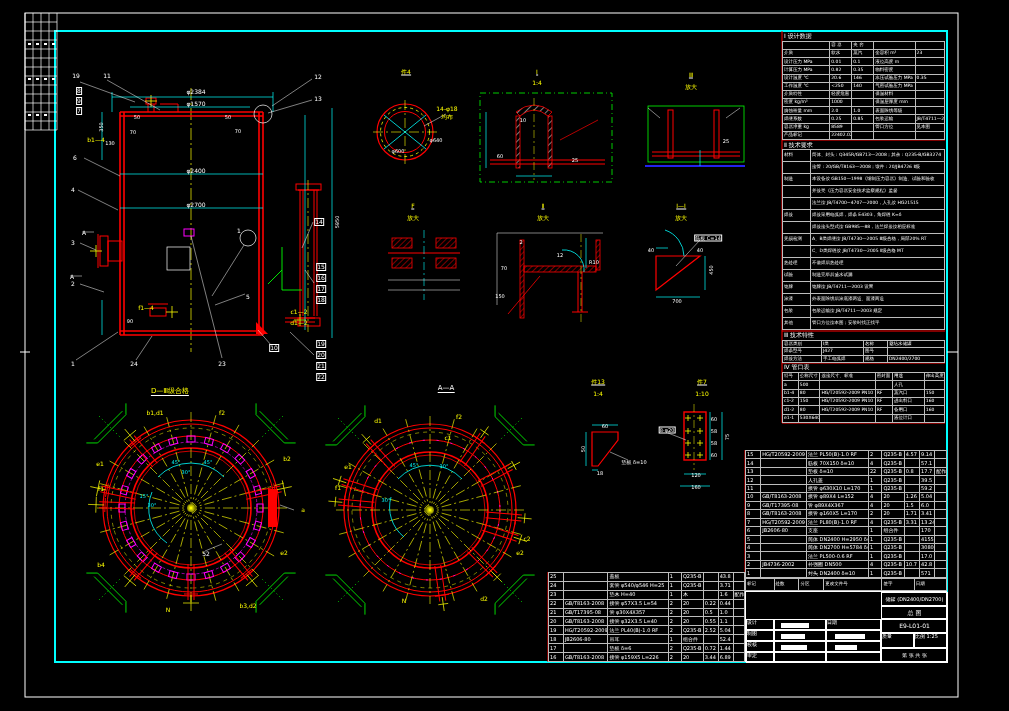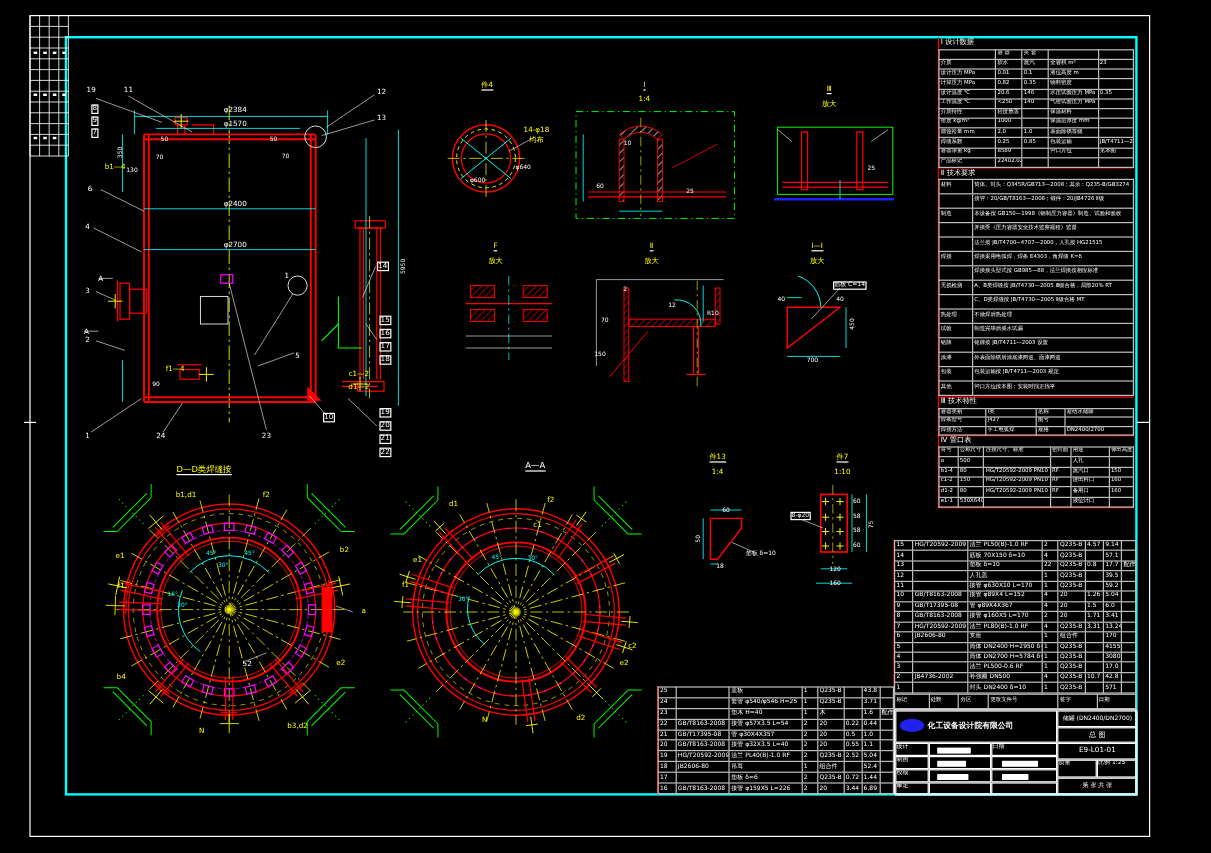--- a/index.html
+++ b/index.html
@@ -931,24 +931,20 @@
             <td style="width: 12%;">分区</td>
             <td style="width: 30%;">更改文件号</td>
             <td style="width: 16%;">签字</td>
             <td style="width: 16%;">日期</td>
           </tr>
         </tbody>
       </table>
     </div>
 
   <div id="tb">
-    <div class="tbcell" style="left:0;top:0;width:135px;height:27px;">
-      <span id="logo"></span>
-      <span style="position:absolute;left:26px;top:9px;font-size:6.5px;font-weight:bold;">化工设备设计院有限公司</span>
-    </div>
     <div class="tbcell" style="left:0;top:27px;width:28px;height:11px;font-size:5px;">设计</div>
     <div class="tbcell" style="left:0;top:38px;width:28px;height:11px;font-size:5px;">制图</div>
     <div class="tbcell" style="left:0;top:49px;width:28px;height:11px;font-size:5px;">校核</div>
     <div class="tbcell" style="left:0;top:60px;width:28px;height:11px;font-size:5px;">审定</div>
     <div class="tbcell" style="left:28px;top:27px;width:52px;height:11px;">
         <span class="blob" style="left:6px;top:3px;width:28px;height:5px;"></span>
       </div>
     <div class="tbcell" style="left:28px;top:38px;width:52px;height:11px;">
         <span class="blob" style="left:6px;top:3px;width:24px;height:5px;"></span>
       </div>
@@ -1042,21 +1038,21 @@
       <span class="ann" style="left: 521px; top: 242px; color: rgb(255, 255, 255); font-size: 5px;">2</span>
       <span class="ann" style="left: 504px; top: 268px; color: rgb(255, 255, 255); font-size: 5px;">70</span>
       <span class="ann" style="left: 560px; top: 255px; color: rgb(255, 255, 255); font-size: 5px;">12</span>
       <span class="ann" style="left: 500px; top: 296px; color: rgb(255, 255, 255); font-size: 5px;">150</span>
       <span class="ann" style="left: 594px; top: 262px; color: rgb(255, 255, 255); font-size: 5px;">R10</span>
       <span class="ann" style="left: 708px; top: 238px; color: rgb(255, 255, 255); font-size: 5px; border: 1px solid rgb(255, 255, 255);">筋板 C=14</span>
       <span class="ann" style="left: 677px; top: 301px; color: rgb(255, 255, 255); font-size: 5px;">700</span>
       <span class="ann" style="left: 711px; top: 270px; color: rgb(255, 255, 255); font-size: 5px; transform: translate(-50%, -50%) rotate(-90deg);">450</span>
       <span class="ann" style="left: 651px; top: 250px; color: rgb(255, 255, 255); font-size: 5px;">40</span>
       <span class="ann" style="left: 700px; top: 250px; color: rgb(255, 255, 255); font-size: 5px;">40</span>
-      <span class="ann" style="left: 170px; top: 392px; color: rgb(255, 255, 0); font-size: 7px; border-bottom: 1px solid rgb(255, 255, 255);">D—D类焊缝按</span>
+      <span class="ann" style="left: 170px; top: 392px; color: rgb(255, 255, 0); font-size: 7px; border-bottom: 1px solid rgb(255, 255, 255);">D—Ⅲ级合格</span>
       <span class="ann" style="left: 155px; top: 413px; color: rgb(255, 255, 0); font-size: 6px;">b1,d1</span>
       <span class="ann" style="left: 222px; top: 413px; color: rgb(255, 255, 0); font-size: 6px;">f2</span>
       <span class="ann" style="left: 287px; top: 459px; color: rgb(255, 255, 0); font-size: 6px;">b2</span>
       <span class="ann" style="left: 100px; top: 464px; color: rgb(255, 255, 0); font-size: 6px;">e1</span>
       <span class="ann" style="left: 101px; top: 489px; color: rgb(255, 255, 0); font-size: 6px;">f1</span>
       <span class="ann" style="left: 101px; top: 565px; color: rgb(255, 255, 0); font-size: 6px;">b4</span>
       <span class="ann" style="left: 168px; top: 610px; color: rgb(255, 255, 0); font-size: 6px;">N</span>
       <span class="ann" style="left: 248px; top: 606px; color: rgb(255, 255, 0); font-size: 6px;">b3,d2</span>
       <span class="ann" style="left: 284px; top: 553px; color: rgb(255, 255, 0); font-size: 6px;">e2</span>
       <span class="ann" style="left: 303px; top: 510px; color: rgb(255, 255, 0); font-size: 6px;">a</span>

